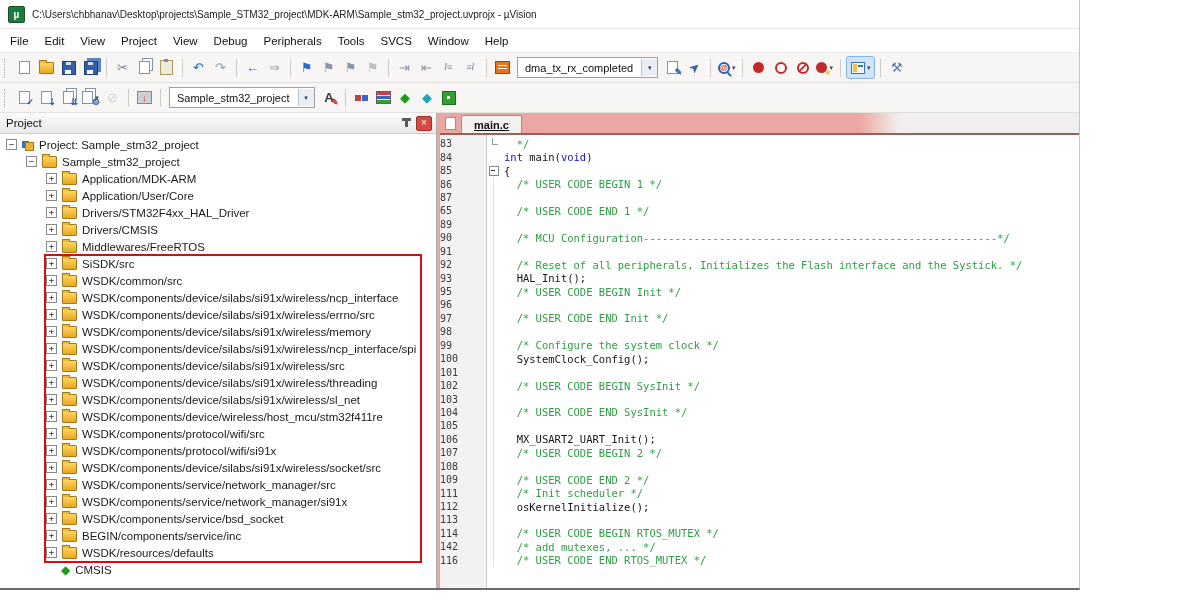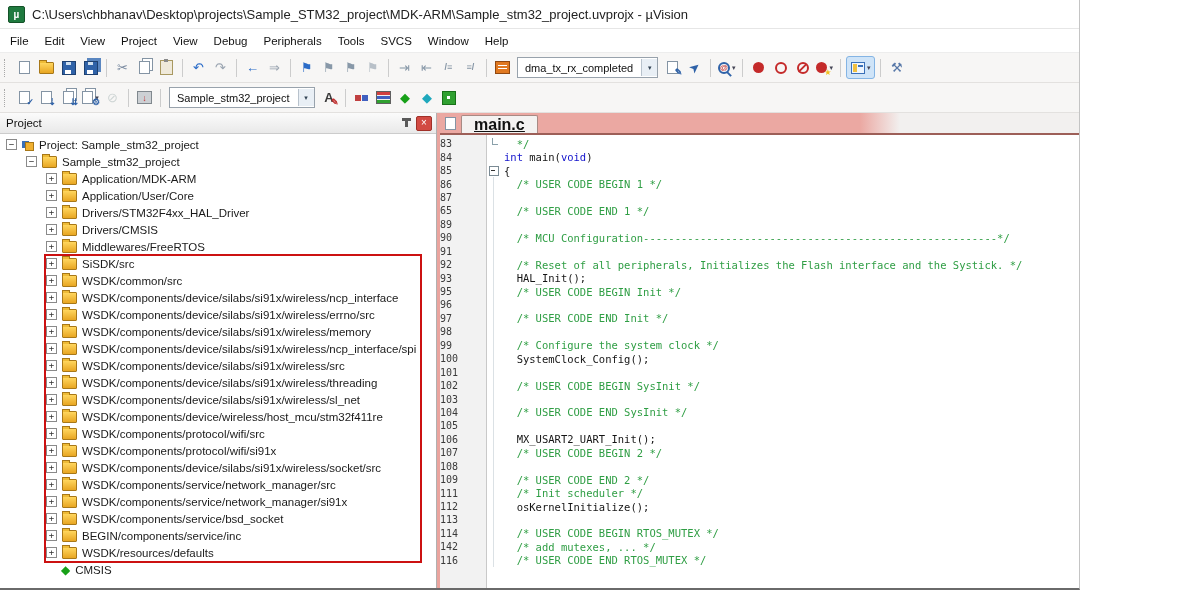--- a/index.html
+++ b/index.html
@@ -8,21 +8,21 @@
 
   .window{position:absolute;left:0;top:0;width:1080px;height:590px;background:#fff;
           border-bottom:2px solid #6a6a6a;border-right:1px solid #c4c4c4;
           display:flex;flex-direction:column;box-sizing:border-box;}
 
   
   .titlebar{height:28px;display:flex;align-items:center;padding-left:8px;gap:7px;
             border-bottom:1px solid #e6e6e6;flex:none;}
   .uvlogo{width:15px;height:15px;background:#1f7a3f;border:1px solid #145228;border-radius:2px;
           color:#fff;font-size:10px;font-weight:bold;display:flex;align-items:center;justify-content:center;}
-  .title-text{font-size:13px;color:#222;white-space:nowrap;}
+  .title-text{font-size:10px;color:#222;white-space:nowrap;}
 
   
   .menubar{height:23px;display:flex;align-items:center;border-bottom:1px solid #ededed;
            font-size:11.5px;color:#111;flex:none;padding-left:2px;}
   .menu-item{padding:0 8px;height:100%;display:flex;align-items:center;cursor:default;}
 
   
   .toolbar{height:29px;display:flex;align-items:center;background:#f7f6f5;
            border-bottom:1px solid #e3e1df;flex:none;padding-left:3px;gap:1px;}
   .grip{width:4px;height:18px;border-left:1px dotted #a8a8a8;margin:0 4px 0 1px;}
@@ -109,21 +109,21 @@
   .tlabel{margin-left:5px;}
   .redbox{position:absolute;left:44px;width:378px;border:2px solid #cc1111;box-sizing:border-box;pointer-events:none;}
 
   
   .editor{flex:1;display:flex;flex-direction:column;border-left:3px solid #eaa49e;min-width:0;min-height:0;}
   .tabbar{height:20px;flex:none;border-bottom:2px solid #9d5f58;display:flex;align-items:flex-end;
           padding-left:5px;gap:5px;
           background:linear-gradient(to right,#eba8a2 0,#eba8a2 420px,#f2f0ef 460px,#f2f0ef 100%);}
   .tabdoc{margin-bottom:3px;}
   .tab{height:17px;background:#f4f2f1;border:1px solid #a88a84;border-bottom:none;border-radius:2px 2px 0 0;
-       padding:0 12px;font-size:16px;font-weight:bold;color:#111;display:flex;align-items:center;text-decoration:underline;}
+       padding:0 12px;font-size:11px;font-weight:bold;color:#111;display:flex;align-items:center;text-decoration:underline;}
   .tab span{text-decoration:underline;}
   .code{flex:1;font-family:"DejaVu Sans Mono","Liberation Mono",monospace;font-size:10.5px;padding-top:2px;overflow:hidden;
         background:linear-gradient(to right,#f2f2f2 0,#f2f2f2 46px,#c9c9c9 46px,#c9c9c9 47px,#ffffff 47px);}
   .cl{height:13.45px;display:flex;align-items:center;}
   .ln{width:40px;flex:none;text-align:left;padding-right:6px;color:#3a3a3a;font-size:10px;}
   .fm{width:13px;flex:none;height:100%;position:relative;margin-left:2px;}
   .fm.fe::before{content:"";position:absolute;left:4px;top:1px;width:5px;height:6px;
                  border-left:1px solid #8aa0aa;border-bottom:1px solid #8aa0aa;}
   .fm.fb::before{content:"";position:absolute;left:1px;top:2px;width:8px;height:8px;border:1px solid #7a8a94;background:#fff;}
   .fm.fb::after{content:"";position:absolute;left:3px;top:6px;width:4px;height:1px;background:#333;}

